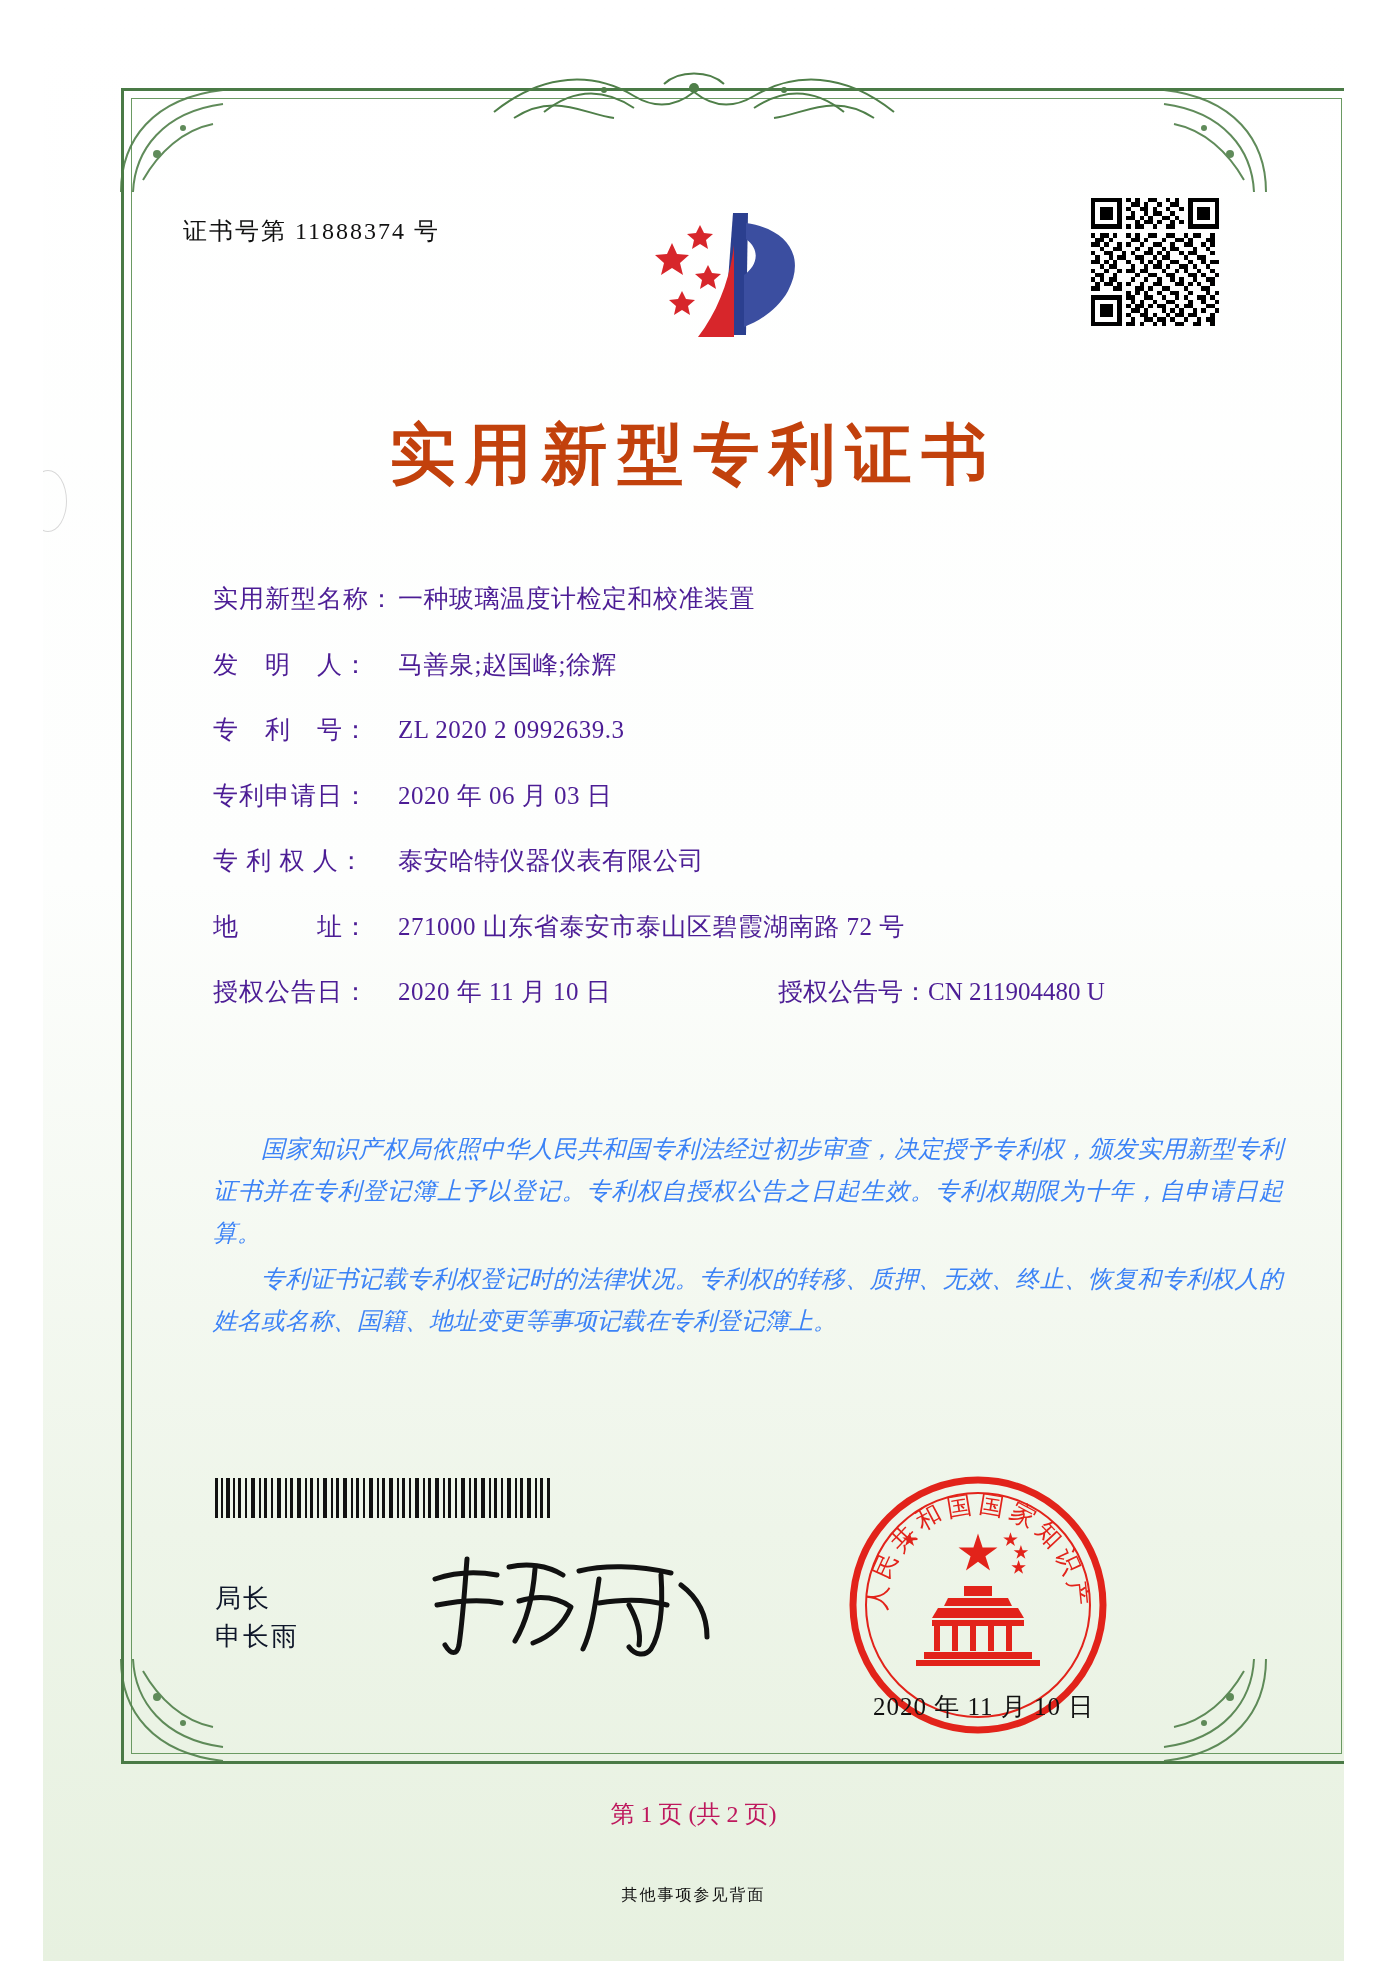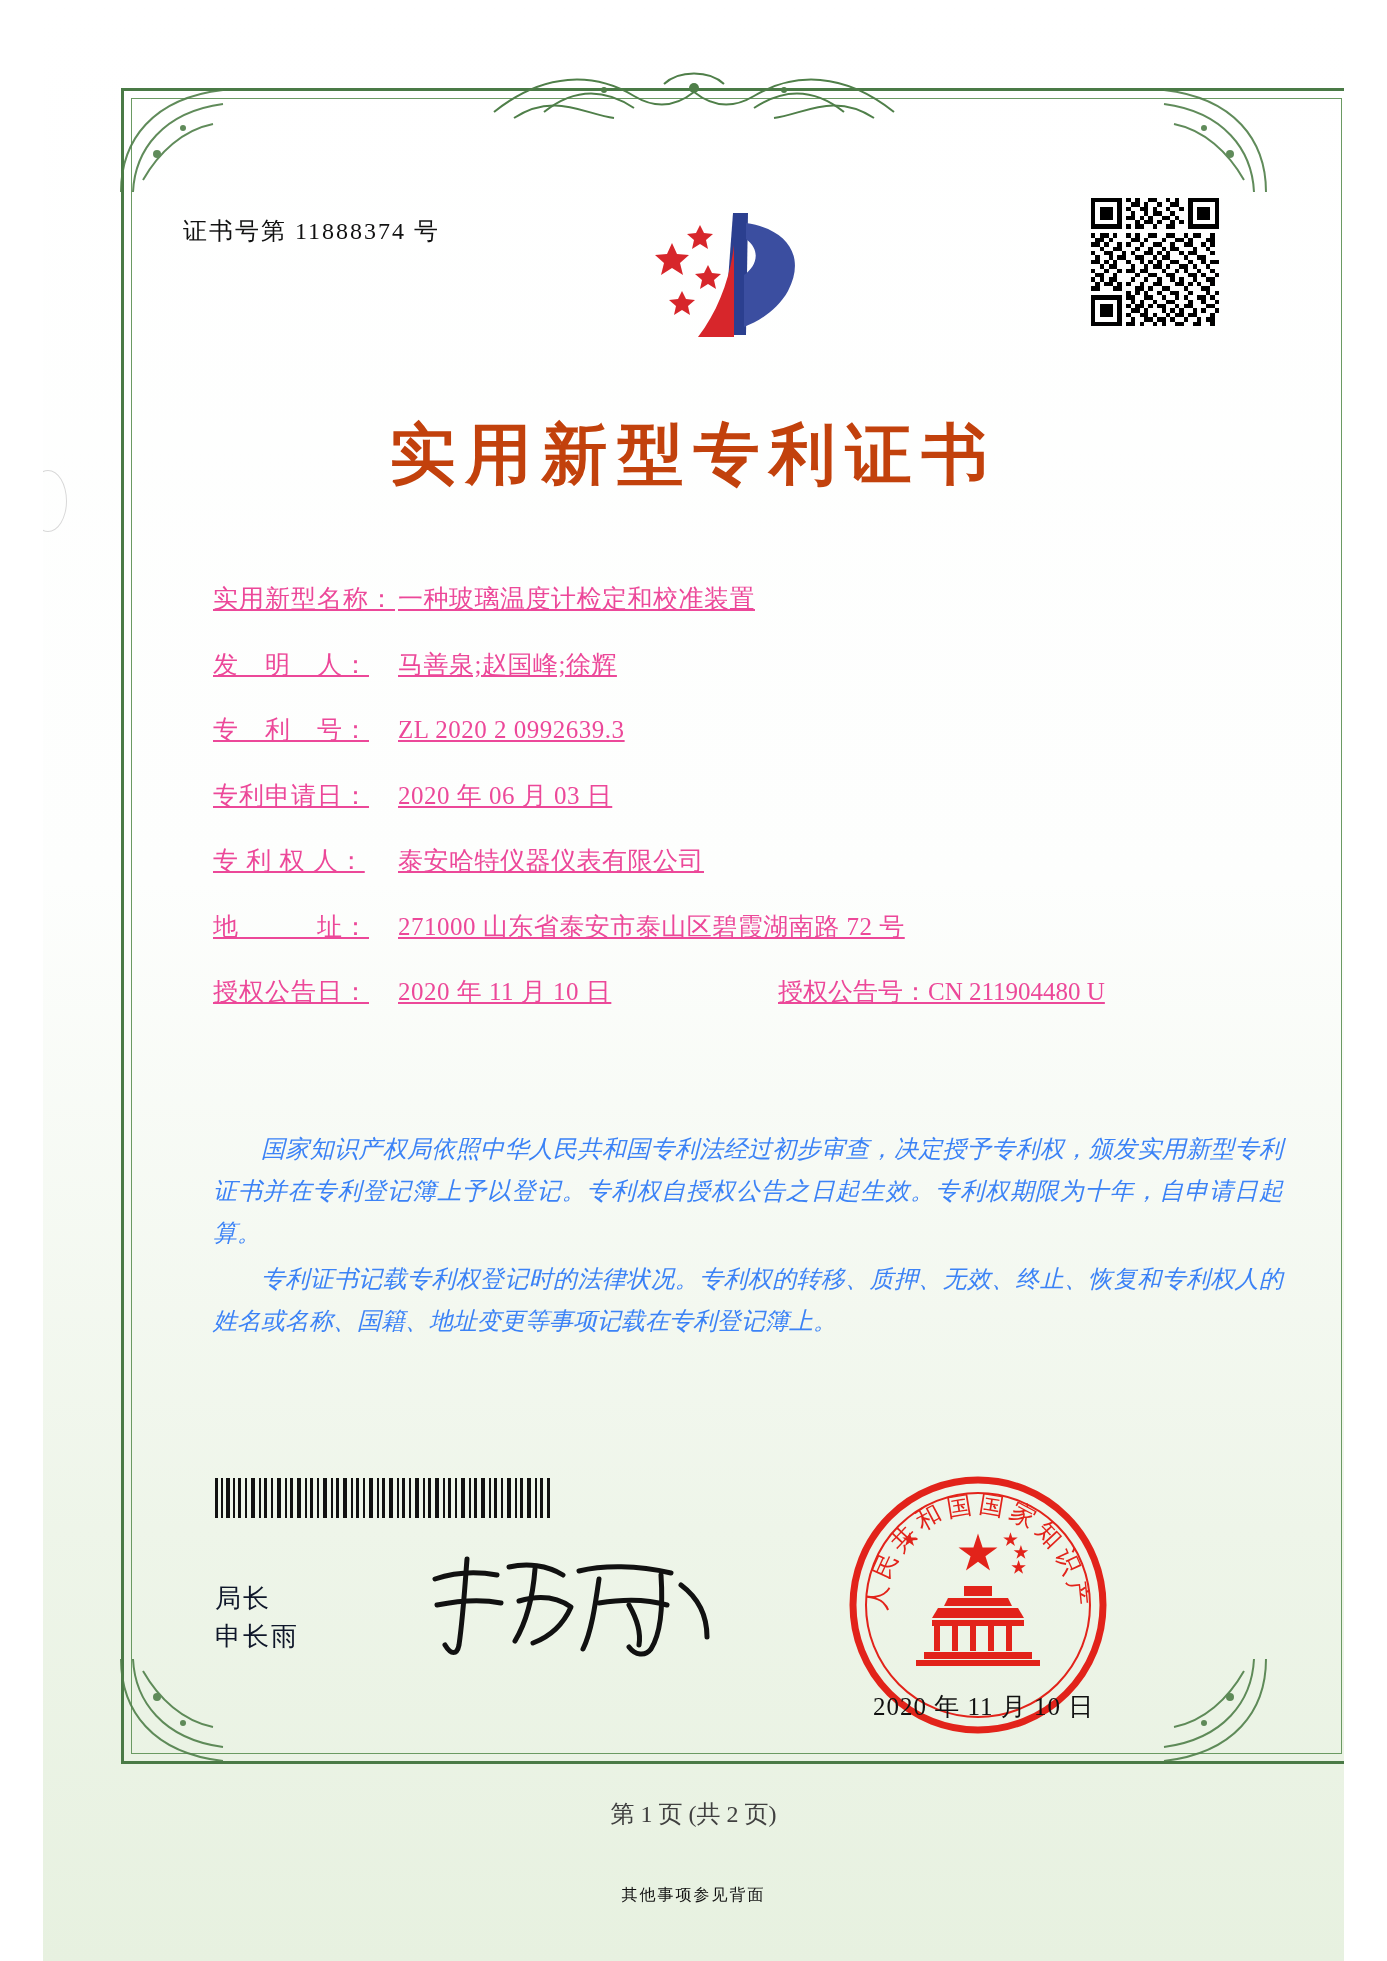--- a/index.html
+++ b/index.html
@@ -101,23 +101,22 @@
     color: #c2410c;
     font-family: "DejaVu Serif", "Liberation Serif", serif;
   }
 
   .fields {
     position: absolute;
     left: 170px;
     top: 585px;
     width: 1060px;
     font-size: 25px;
-    color: #ec4899;
+    color: #4c1d95;
     line-height: 1.1;
-    text-decoration: underline;
   }
   .field-row {
     display: flex;
     align-items: baseline;
     margin-bottom: 38px;
   }
   .field-label {
     width: 185px;
     flex: 0 0 185px;
     white-space: pre;
@@ -201,21 +200,21 @@
     color: #111;
     letter-spacing: 1px;
   }
 
   .page-no {
     position: absolute;
     left: 0; right: 0;
     top: 1798px;
     text-align: center;
     font-size: 24px;
-    color: #404040;
+    color: #be185d;
   }
   .footnote {
     position: absolute;
     left: 0; right: 0;
     top: 1885px;
     text-align: center;
     font-size: 16px;
     color: #111;
     letter-spacing: 2px;
   }

